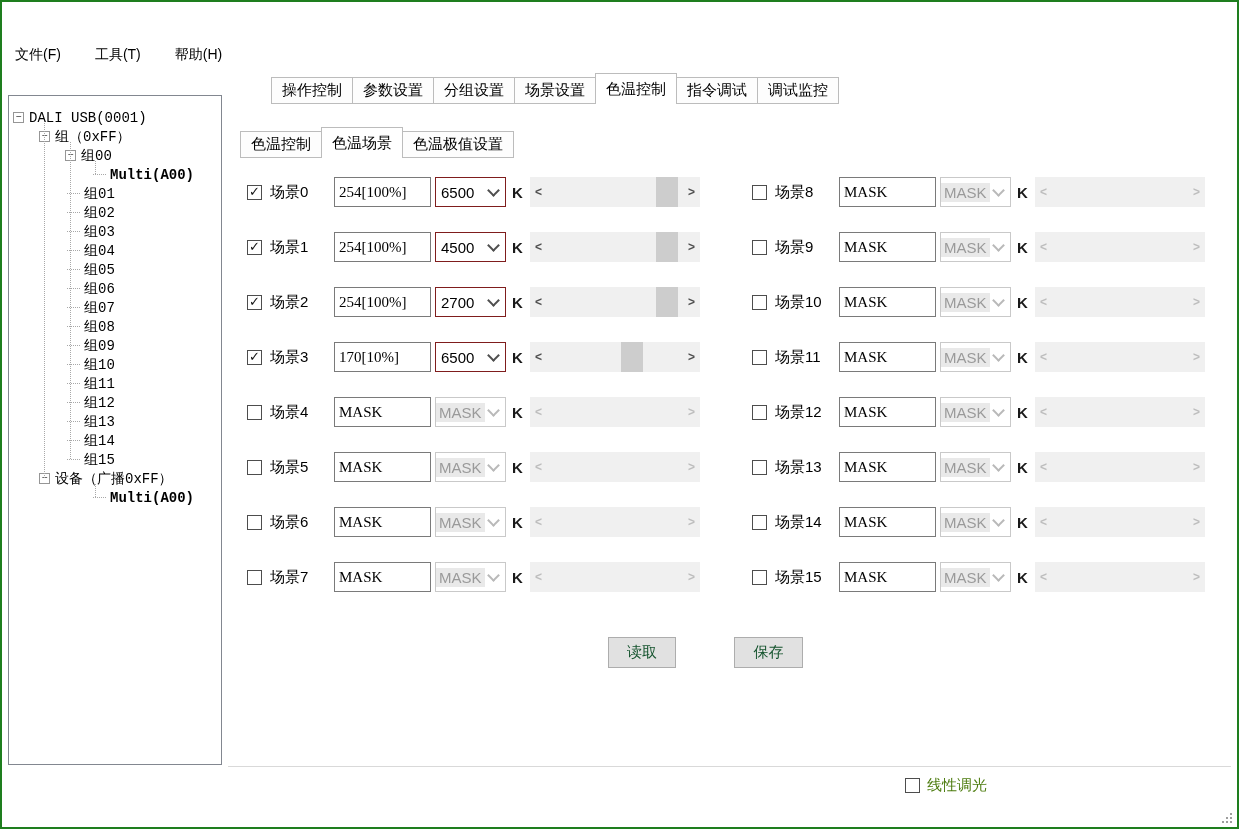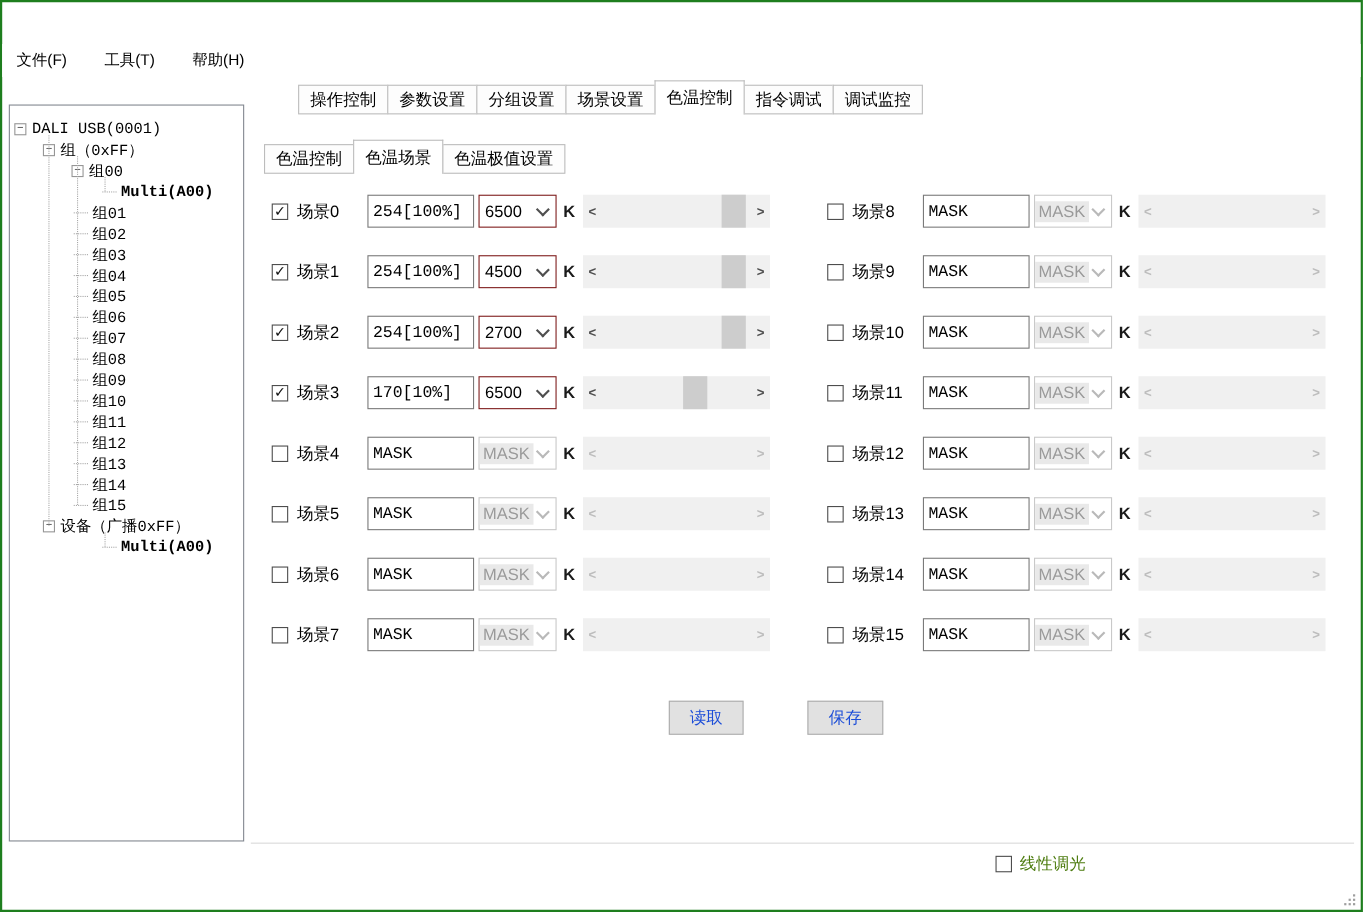--- a/index.html
+++ b/index.html
@@ -41,39 +41,39 @@
   .tab.selected{height:31px;background:#fff;border-bottom:none;z-index:2;}
   
   .scene-col{position:absolute;top:177px;}
   .scene-row{display:flex;align-items:center;height:30px;margin-bottom:25px;}
   .cbx{flex:none;width:15px;height:15px;border:1px solid #4d4d4d;background:#fff;box-sizing:border-box;
     font-size:13px;line-height:12px;text-align:center;color:#111;}
   .scene-row .cbx{margin-right:8px;}
   .scene-label{flex:none;width:64px;font-size:15px;color:#000;white-space:nowrap;}
   .scene-input{flex:none;width:97px;height:30px;border:1px solid #7a7a7a;box-sizing:border-box;
     font-size:15px;padding:0 4px;margin-right:4px;background:#fff;color:#000;
-    font-family:Liberation Mono, monospace;outline:none;}
+    font-family:Liberation Serif, serif;outline:none;}
   .combo{flex:none;width:71px;height:30px;border:1px solid #7f1d1d;box-sizing:border-box;background:#fff;
     display:flex;align-items:center;margin-right:6px;font-size:15px;color:#000;}
   .combo-value{padding-left:5px;}
   .chev{width:7px;height:7px;border-right:2px solid #4f4f4f;border-bottom:2px solid #4f4f4f;
     transform:rotate(45deg);margin-left:auto;margin-right:7px;margin-top:-4px;}
   .combo.disabled{border-color:#c9c9c9;color:#9a9a9a;}
   .combo.disabled .combo-value{background:#e9e9e9;padding:1px 3px;}
   .combo.disabled .chev{border-color:#b9b9b9;}
   .k-unit{flex:none;width:18px;font-size:15px;font-weight:600;color:#1a1a1a;}
   .sbar{flex:none;position:relative;width:170px;height:30px;background:#f0f0f0;display:flex;}
   .sb-arrow{width:17px;height:30px;display:flex;align-items:center;justify-content:center;
     font-size:12px;font-weight:bold;color:#4f4f4f;}
   .sb-arrow.right{margin-left:auto;}
   .sb-thumb{position:absolute;top:0;width:22px;height:30px;background:#cdcdcd;}
   .sbar.disabled .sb-arrow{color:#bdbdbd;}
   
   .push-btn{position:absolute;height:31px;background:#e1e1e1;border:1px solid #adadad;
-    display:flex;align-items:center;justify-content:center;font-size:15px;color:#1d4ed8;box-sizing:border-box;}
+    display:flex;align-items:center;justify-content:center;font-size:15px;color:#14532d;box-sizing:border-box;}
   
   .footer-line{position:absolute;left:228px;top:766px;width:1003px;height:1px;background:#d9d9d9;}
   .linear-dim{position:absolute;left:905px;top:776px;display:flex;align-items:center;font-size:15px;color:#4d7c0f;}
   .linear-dim .cbx{margin-right:7px;}
   .statusbar{position:absolute;left:2px;top:800px;width:1235px;height:27px;background:#f0f0f0;
     border-top:1px solid #d0d0d0;box-sizing:border-box;font-size:14px;color:#000;}
   .status-item{position:absolute;top:5px;white-space:nowrap;}
   .grip{position:absolute;left:1222px;top:821px;width:2px;height:2px;background:#9e9e9e;
     box-shadow:4px 0 #9e9e9e,8px 0 #9e9e9e,4px -4px #9e9e9e,8px -4px #9e9e9e,8px -8px #9e9e9e;}
 </style>

